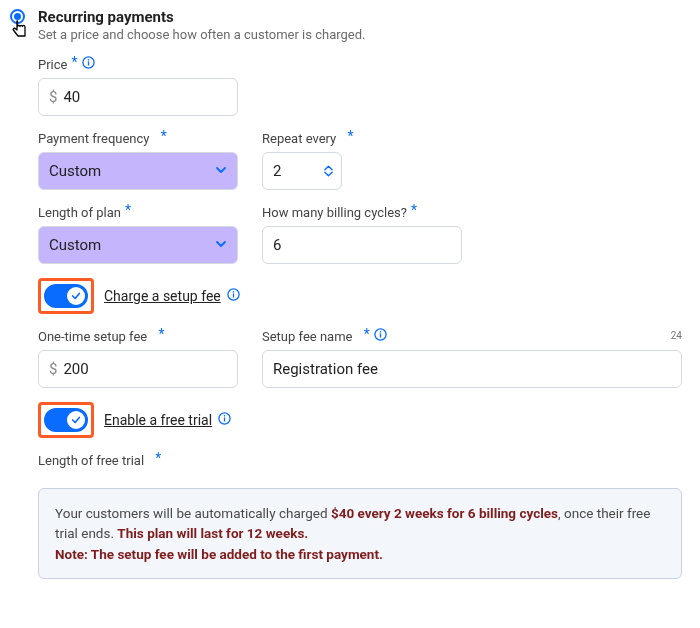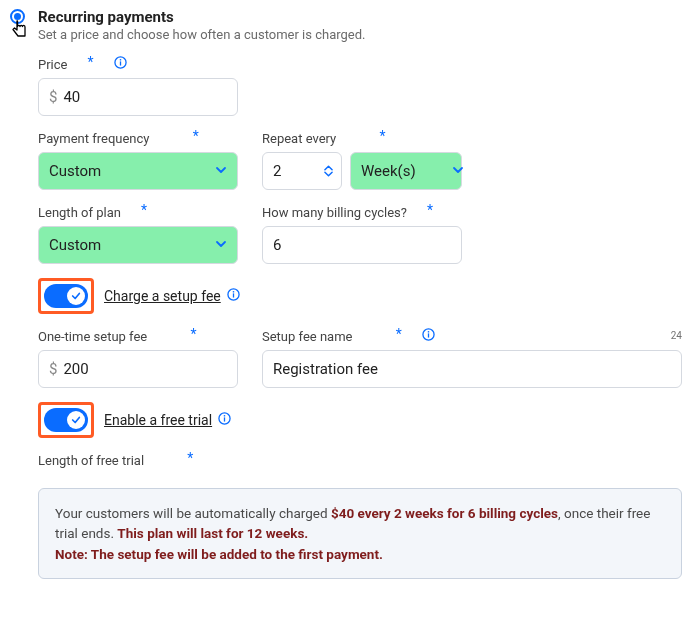--- a/index.html
+++ b/index.html
@@ -25,37 +25,37 @@
   .title-col .title { font-weight: 700; font-size: 15px; }
   .title-col .subtitle { font-size: 13px; color: #6b6b6b; margin-top: 1px; }
 
   .form { margin-left: 30px; margin-top: 14px; }
 
   .row { display: flex; gap: 24px; margin-bottom: 14px; }
   .field { display: flex; flex-direction: column; position: relative; }
   .w200 { width: 200px; }
   .flex1 { flex: 1 1 auto; }
 
-  .label { font-size: 13px; color: #444; margin-bottom: 6px; display: flex; align-items: center; gap: 20px; }
+  .label { font-size: 13px; color: #444; margin-bottom: 6px; display: flex; align-items: center; gap: 4px; }
   .label .star { color: #0a6cff; font-size: 14px; position: relative; top: -2px; }
   .label .info { color: #0a6cff; }
 
   .counter { font-size: 10px; color: #737373; position: absolute; right: 0; top: 2px; }
 
   .input-box {
     height: 38px; border: 1px solid #d5d9e0; border-radius: 6px;
     display: flex; align-items: center; padding: 0 10px; font-size: 15px; background: #fff;
     color: #222;
   }
   .input-box .prefix { color: #888; margin-right: 6px; }
 
   .select-box {
     height: 38px; border: 1px solid #d5d9e0; border-radius: 6px;
     display: flex; align-items: center; justify-content: space-between;
-    padding: 0 10px; font-size: 15px; background: #86efac; color: #222; gap: 36px;
+    padding: 0 10px; font-size: 15px; background: #c4b5fd; color: #222; gap: 36px;
   }
   .select-box .chev { color: #0a6cff; }
 
   .number-box {
     height: 38px; border: 1px solid #d5d9e0; border-radius: 6px;
     display: flex; align-items: center; padding: 0 8px 0 10px; font-size: 15px;
     justify-content: space-between; background: #fff;
   }
   .spinners { display: flex; flex-direction: column; line-height: 7px; }
   .spinners svg { display:block; }
@@ -151,28 +151,20 @@
             <span>2</span>
             <span class="spinners">
               <svg width="9" height="7" viewBox="0 0 10 7">
                   <path d="M1 6 L5 2 L9 6" fill="none" stroke="#0a6cff" stroke-width="1.6" stroke-linecap="round" stroke-linejoin="round"></path>
                 </svg>
               <svg width="9" height="7" viewBox="0 0 10 7">
                   <path d="M1 1 L5 5 L9 1" fill="none" stroke="#0a6cff" stroke-width="1.6" stroke-linecap="round" stroke-linejoin="round"></path>
                 </svg>
             </span>
           </div>
-          <div class="select-box" style="width:112px">
-            <span>Week(s)</span>
-            <span class="chev">
-              <svg width="12" height="12" viewBox="0 0 12 12">
-                  <path d="M2 4 L6 8 L10 4" fill="none" stroke="#0a6cff" stroke-width="1.8" stroke-linecap="round" stroke-linejoin="round"></path>
-                </svg>
-            </span>
-          </div>
         </div>
       </div>
     </div>
 
     <div class="row">
       <div class="field w200">
         <div class="label">
           <span>Length of plan</span>
             <span class="star">*</span>
         </div>

